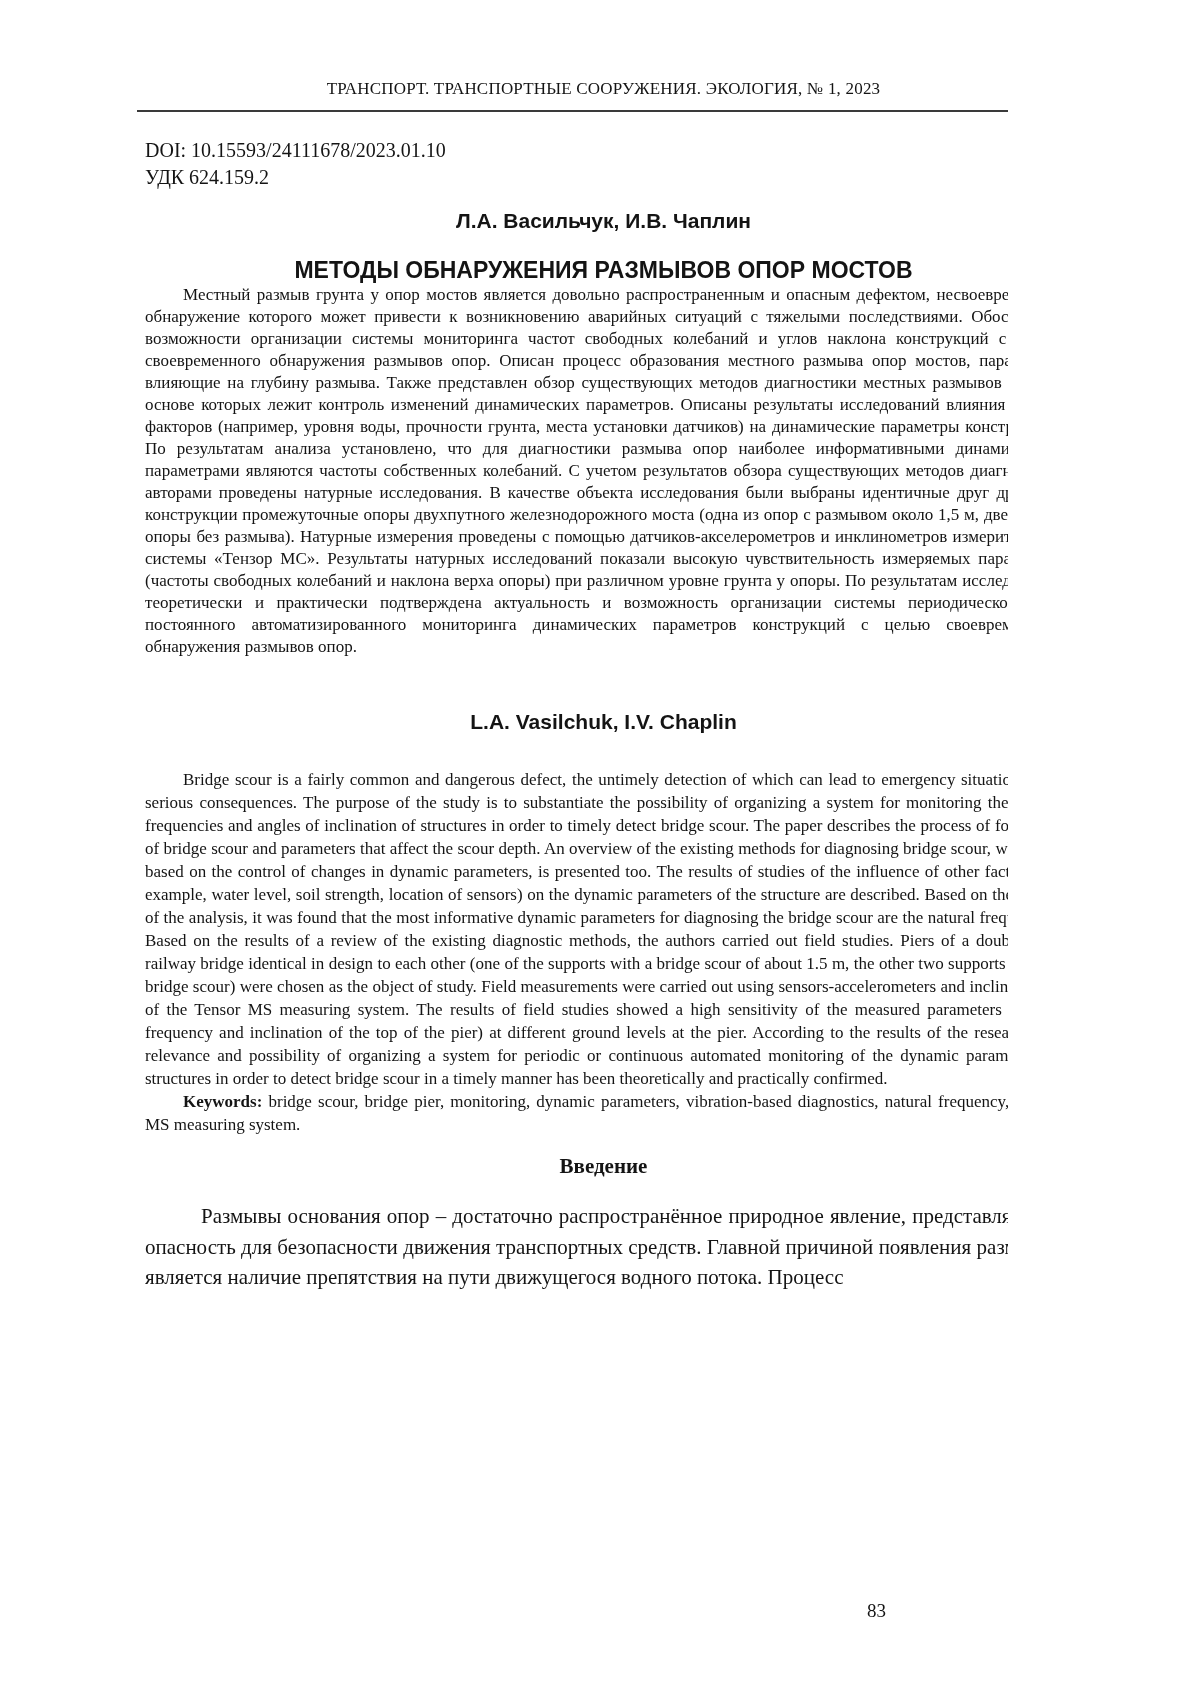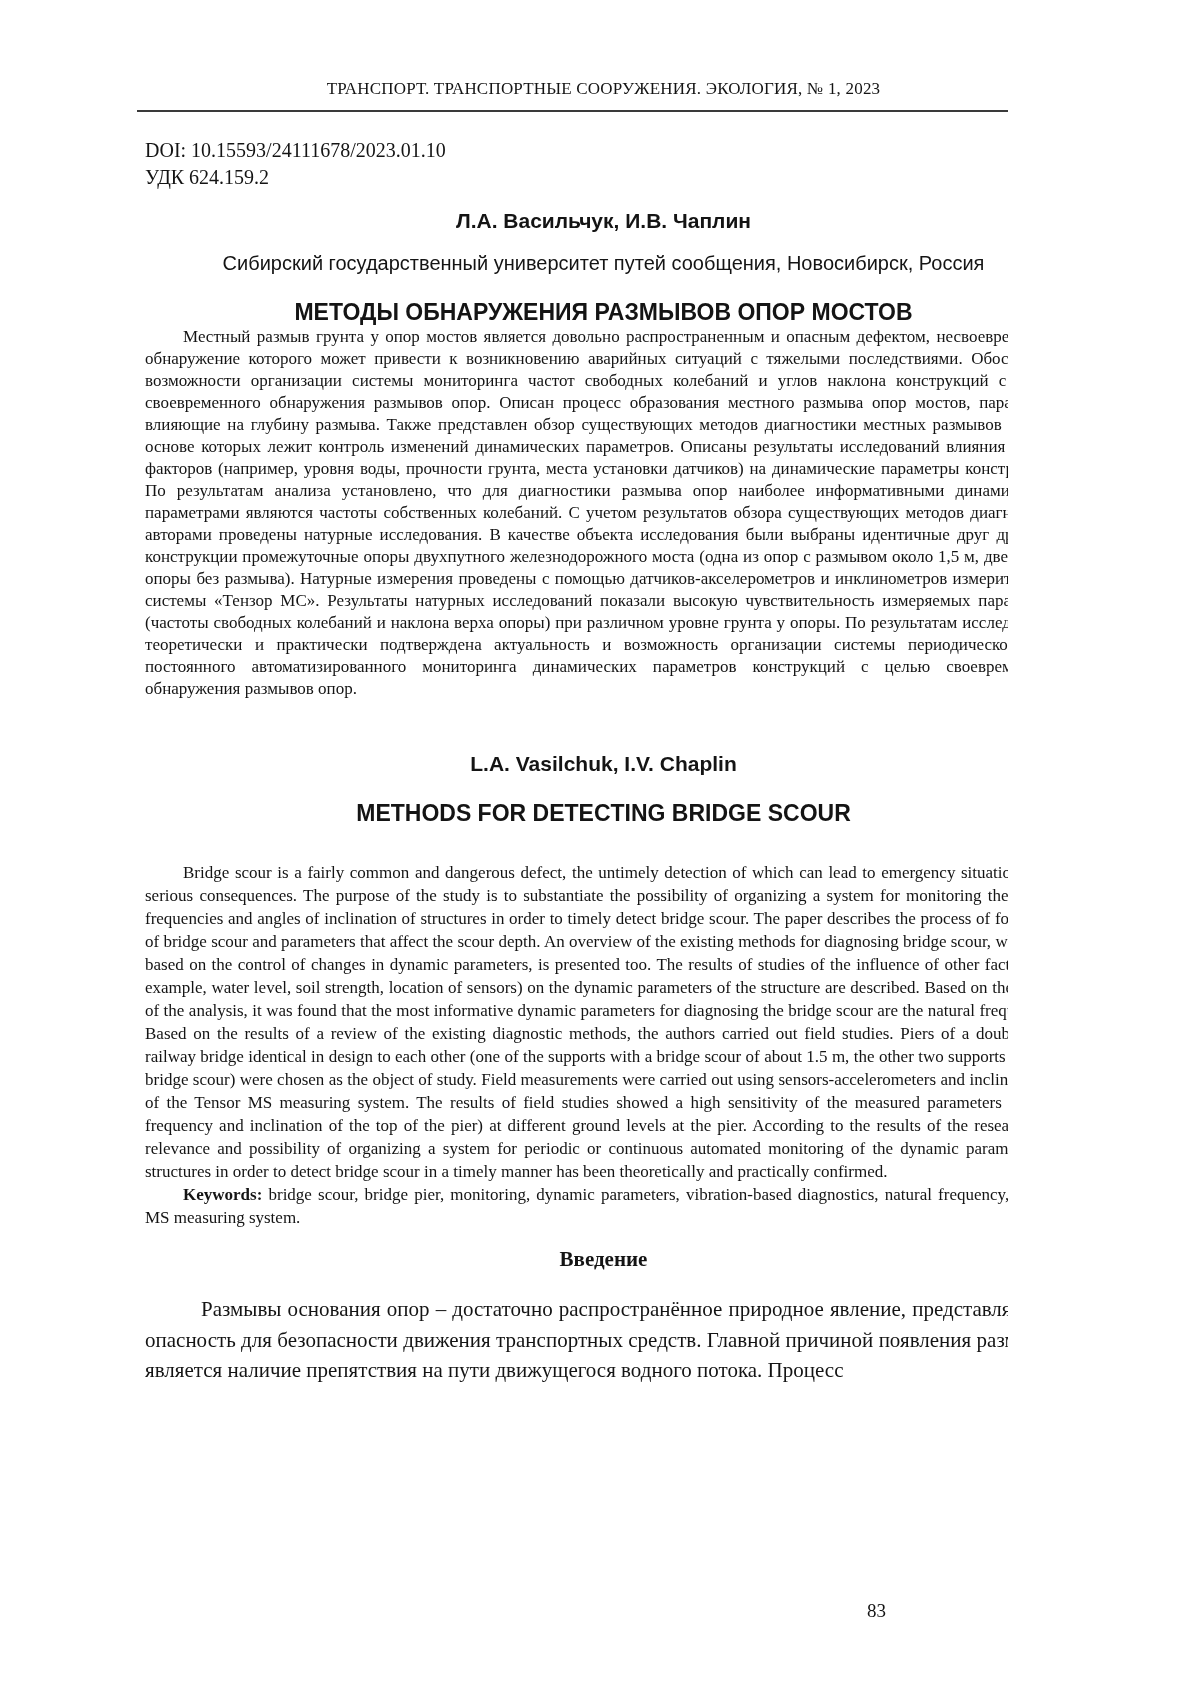--- a/index.html
+++ b/index.html
@@ -106,30 +106,28 @@
       <hr class="header-rule">
     </header>
 
     <div class="meta">
       <div>DOI: 10.15593/24111678/2023.01.10</div>
       <div>УДК 624.159.2</div>
     </div>
 
     <section lang="ru">
       <div class="authors sans">Л.А. Васильчук, И.В. Чаплин</div>
-      <div class="affiliation sans">Сибирский государственный университет путей сообщения, Новосибирск, Россия</div>
       <h1 class="article-title sans">МЕТОДЫ ОБНАРУЖЕНИЯ РАЗМЫВОВ ОПОР МОСТОВ</h1>
       <div class="abstract">
         <p>Местный размыв грунта у опор мостов является довольно распространенным и опасным дефектом, несвоевременное обнаружение которого может привести к возникновению аварийных ситуаций с тяжелыми последствиями. Обоснованы возможности организации системы мониторинга частот свободных колебаний и углов наклона конструкций с целью своевременного обнаружения размывов опор. Описан процесс образования местного размыва опор мостов, параметры, влияющие на глубину размыва. Также представлен обзор существующих методов диагностики местных размывов опор, в основе которых лежит контроль изменений динамических параметров. Описаны результаты исследований влияния других факторов (например, уровня воды, прочности грунта, места установки датчиков) на динамические параметры конструкции. По результатам анализа установлено, что для диагностики размыва опор наиболее информативными динамическим параметрами являются частоты собственных колебаний. С учетом результатов обзора существующих методов диагностики авторами проведены натурные исследования. В качестве объекта исследования были выбраны идентичные друг другу по конструкции промежуточные опоры двухпутного железнодорожного моста (одна из опор с размывом около 1,5 м, две другие опоры без размыва). Натурные измерения проведены с помощью датчиков-акселерометров и инклинометров измерительной системы «Тензор МС». Результаты натурных исследований показали высокую чувствительность измеряемых параметров (частоты свободных колебаний и наклона верха опоры) при различном уровне грунта у опоры. По результатам исследований теоретически и практически подтверждена актуальность и возможность организации системы периодического или постоянного автоматизированного мониторинга динамических параметров конструкций с целью своевременного обнаружения размывов опор.</p>
       </div>
     </section>
 
     <section lang="en" class="en-block">
       <div class="authors sans en-authors">L.A. Vasilchuk, I.V. Chaplin</div>
-      <h1 class="article-title sans">METHODS FOR DETECTING BRIDGE SCOUR</h1>
       <div class="abstract">
         <p>Bridge scour is a fairly common and dangerous defect, the untimely detection of which can lead to emergency situations with serious consequences. The purpose of the study is to substantiate the possibility of organizing a system for monitoring the natural frequencies and angles of inclination of structures in order to timely detect bridge scour. The paper describes the process of formation of bridge scour and parameters that affect the scour depth. An overview of the existing methods for diagnosing bridge scour, which are based on the control of changes in dynamic parameters, is presented too. The results of studies of the influence of other factors (for example, water level, soil strength, location of sensors) on the dynamic parameters of the structure are described. Based on the results of the analysis, it was found that the most informative dynamic parameters for diagnosing the bridge scour are the natural frequencies. Based on the results of a review of the existing diagnostic methods, the authors carried out field studies. Piers of a double-track railway bridge identical in design to each other (one of the supports with a bridge scour of about 1.5 m, the other two supports without bridge scour) were chosen as the object of study. Field measurements were carried out using sensors-accelerometers and inclinometers of the Tensor MS measuring system. The results of field studies showed a high sensitivity of the measured parameters (natural frequency and inclination of the top of the pier) at different ground levels at the pier. According to the results of the research, the relevance and possibility of organizing a system for periodic or continuous automated monitoring of the dynamic parameters of structures in order to detect bridge scour in a timely manner has been theoretically and practically confirmed.</p>
         <p><b>Keywords:</b><span> bridge scour, bridge pier, monitoring, dynamic parameters, vibration-based diagnostics, natural frequency, Tenzor MS measuring system.</span></p>
       </div>
     </section>
 
     <section lang="ru">
       <h2 class="section-heading">Введение</h2>
       <p class="body-text">Размывы основания опор – достаточно распространённое природное явление, представляющее опасность для безопасности движения транспортных средств. Главной причиной появления размывов является наличие препятствия на пути движущегося водного потока. Процесс</p>
     </section>

